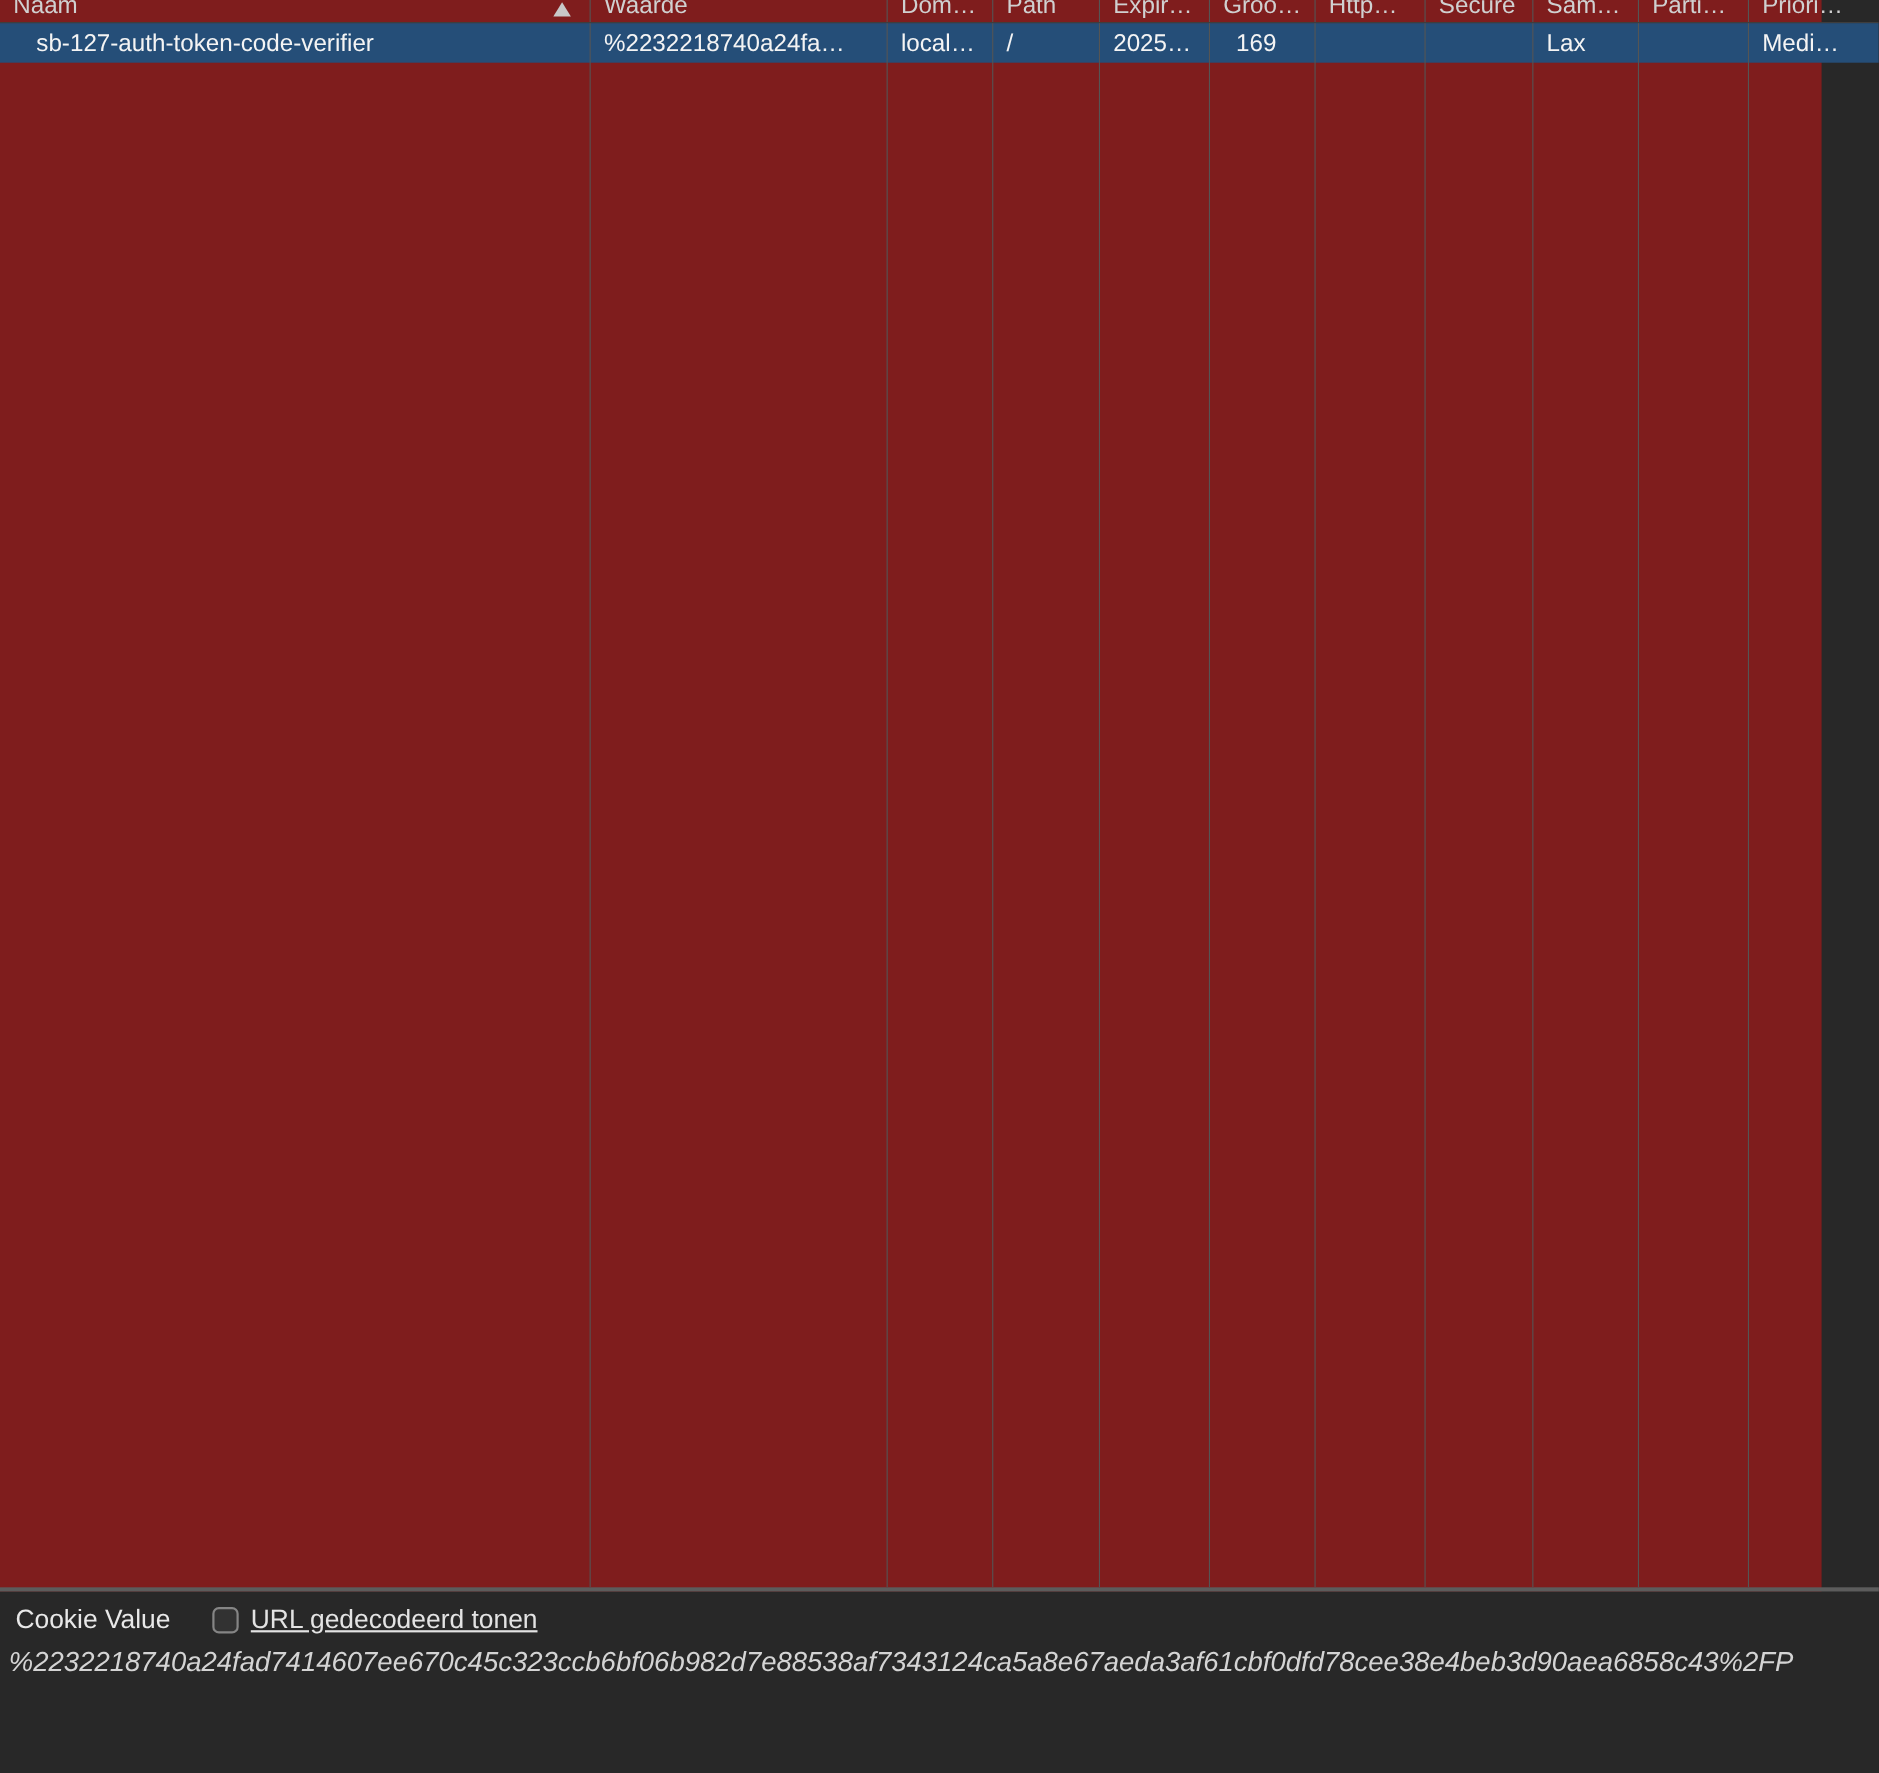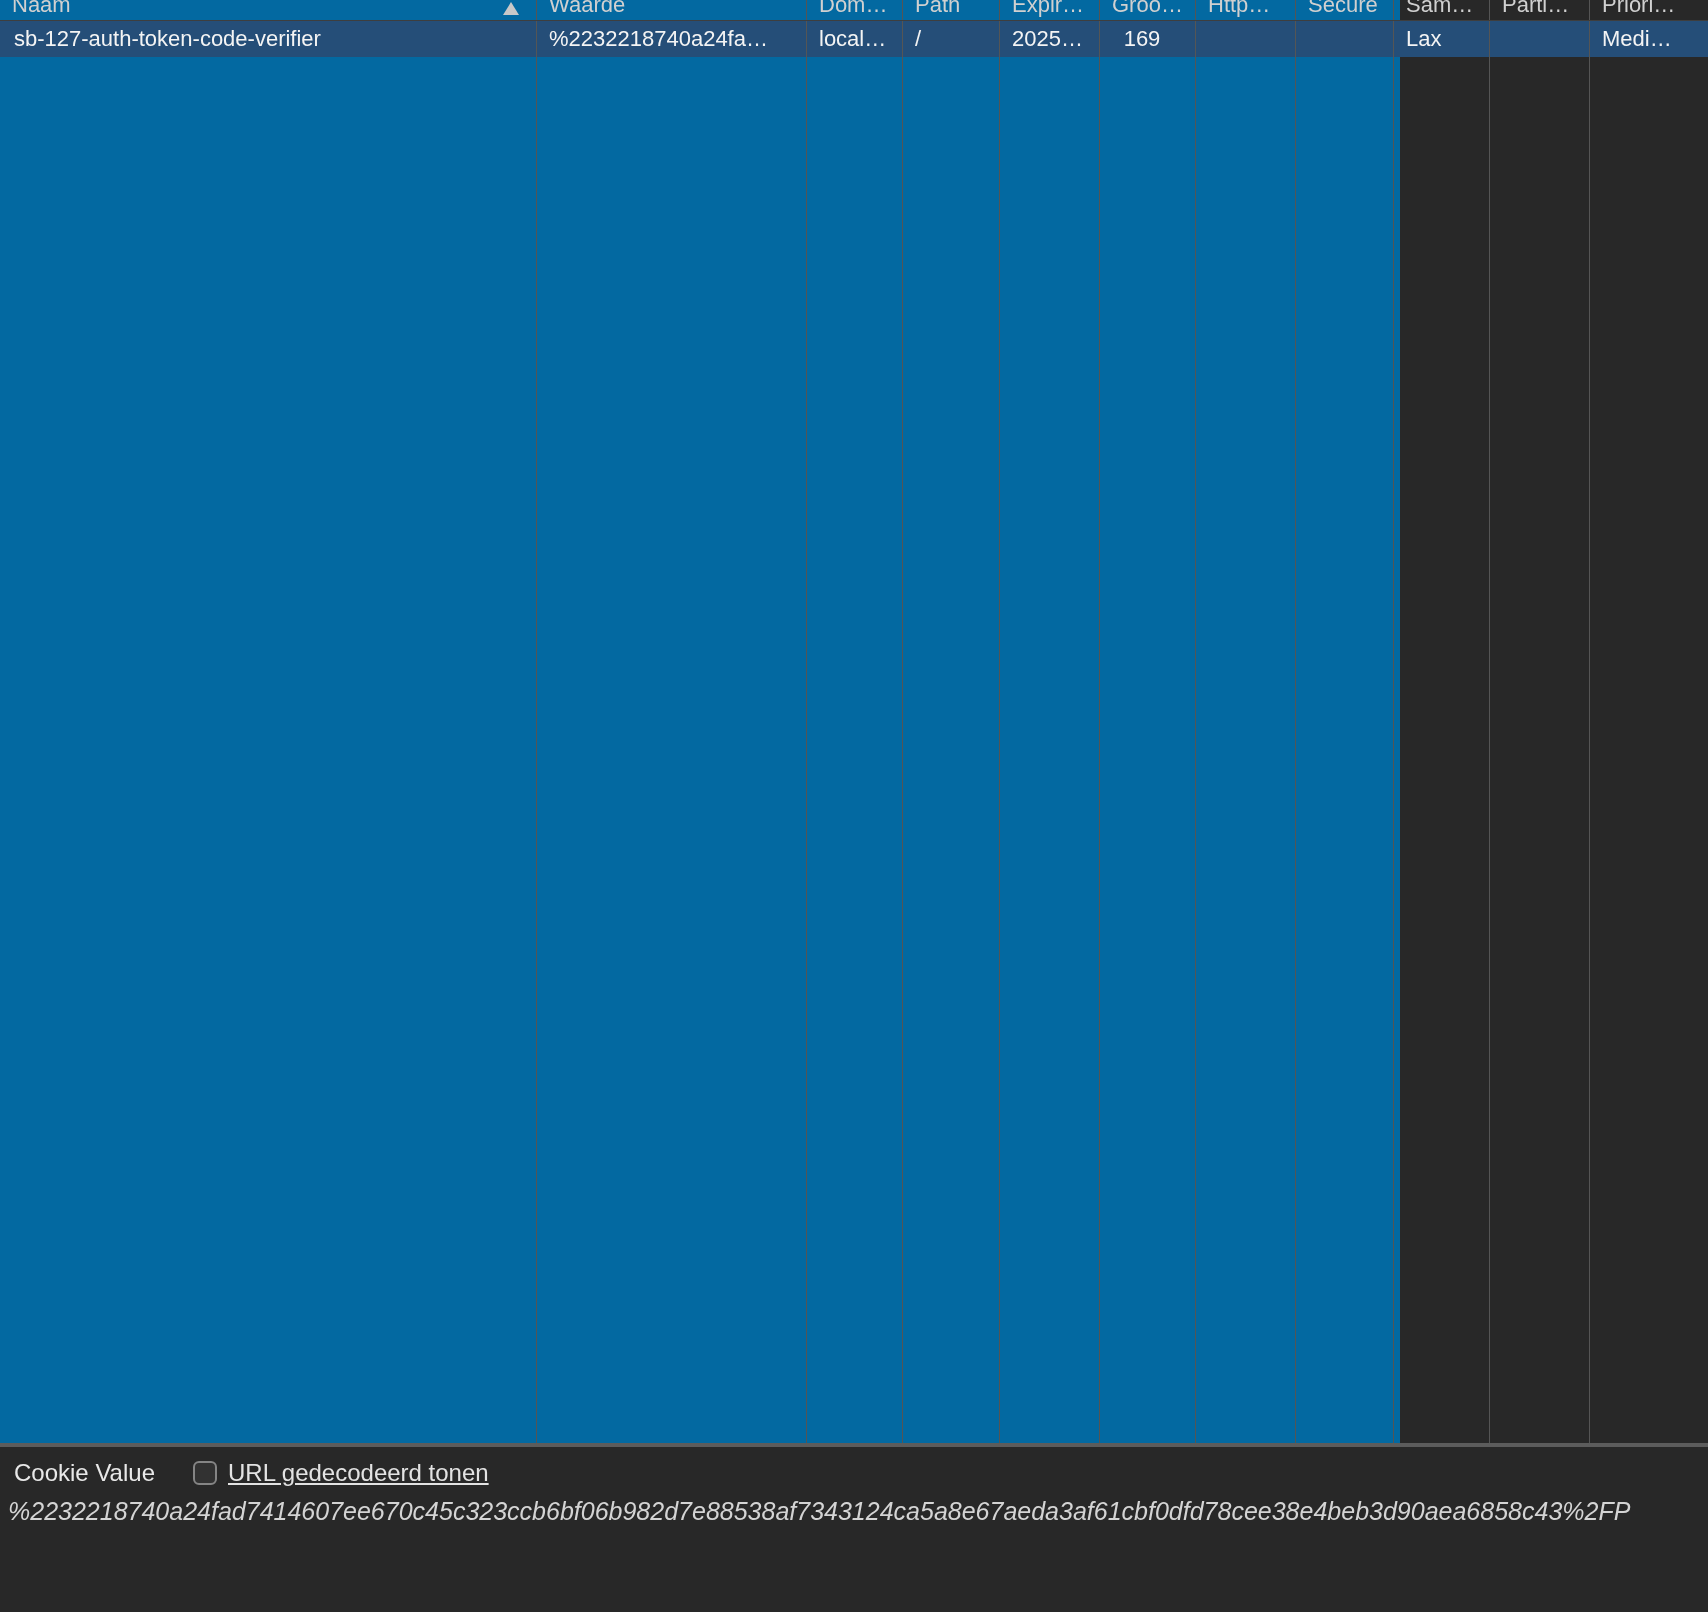--- a/index.html
+++ b/index.html
@@ -4,21 +4,21 @@
 <style>
   * { box-sizing: border-box; margin: 0; padding: 0; }
   html, body { background: #282828; }
   body {
     width: 1708px; height: 1612px;
     font-family: "Liberation Sans", "DejaVu Sans", sans-serif;
     color: #f1f1f1;
     overflow: hidden;
     position: relative;
   }
-  .screen { position: absolute; inset: 0; width: 1400px; height: 1612px; background: #0369a1; }
+  .screen { position: absolute; inset: 0; width: 1656px; height: 1612px; background: #7f1d1d; }
 
   
   .table-area { position: absolute; left: 0; top: 0; width: 1708px; height: 1443px; overflow: hidden; }
 
   .header-row {
     position: absolute; left: 0; top: 0; width: 1708px; height: 20px;
     overflow: hidden; z-index: 3;
   }
   .header-cell {
     position: absolute; top: -10px; height: 30px; line-height: 30px;
@@ -49,21 +49,21 @@
   .c2  { left: 807px; width: 95px; }
   .c3  { left: 903px; width: 96px; }
   .c4  { left: 1000px; width: 99px; }
   .c5  { left: 1100px; width: 95px; }
   .c6  { left: 1196px; width: 99px; }
   .c7  { left: 1296px; width: 97px; }
   .c8  { left: 1394px; width: 95px; }
   .c9  { left: 1490px; width: 99px; }
   .c10 { left: 1590px; width: 118px; }
 
-  .row-cell.c0 { padding-left: 14px; }
+  .row-cell.c0 { padding-left: 33px; }
   .row-cell.c5 { text-align: center; padding-right: 11px; padding-left: 0; }
 
   .gridline {
     position: absolute; top: 0; width: 1px; height: 1443px;
     background: #555555; z-index: 2;
   }
   .g0 { left: 536px; } .g1 { left: 806px; } .g2 { left: 902px; }
   .g3 { left: 999px; } .g4 { left: 1099px; } .g5 { left: 1195px; }
   .g6 { left: 1295px; } .g7 { left: 1393px; } .g8 { left: 1489px; }
   .g9 { left: 1589px; }

